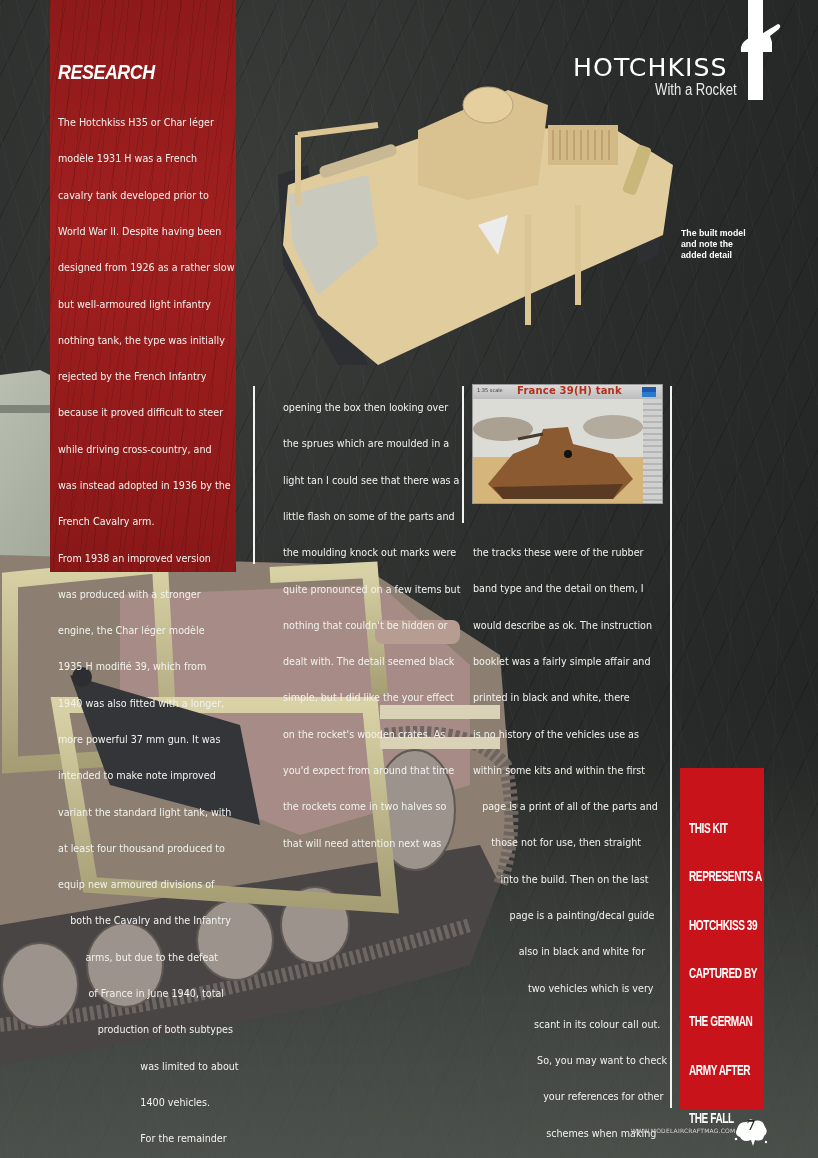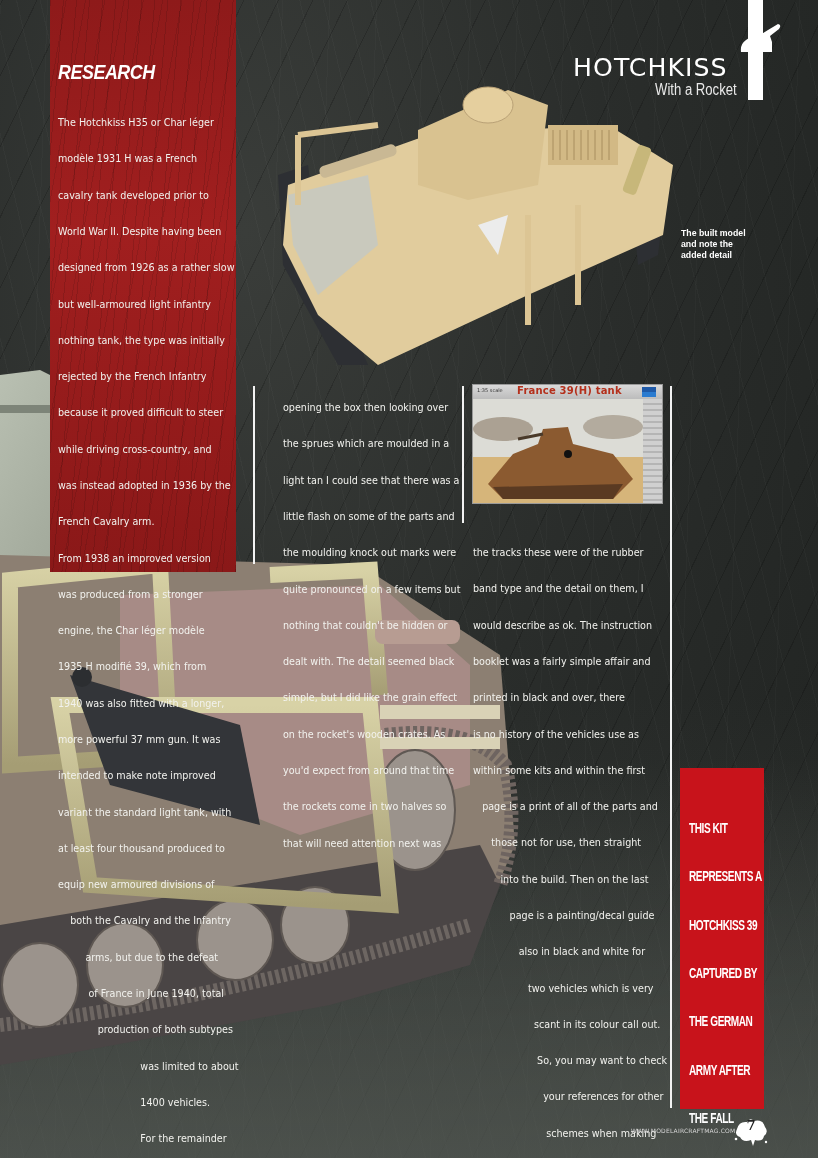--- a/index.html
+++ b/index.html
@@ -204,21 +204,21 @@
   <span class="line">World War II. Despite having been</span>
   <span class="line">designed from 1926 as a rather slow</span>
   <span class="line">but well-armoured light infantry</span>
   <span class="line">nothing tank, the type was initially</span>
   <span class="line">rejected by the French Infantry</span>
   <span class="line">because it proved difficult to steer</span>
   <span class="line">while driving cross-country, and</span>
   <span class="line">was instead adopted in 1936 by the</span>
   <span class="line">French Cavalry arm.</span>
   <span class="line">From 1938 an improved version</span>
-  <span class="line">was produced from a stronger</span>
+  <span class="line">was produced with a stronger</span>
   <span class="line">engine, the Char léger modèle</span>
   <span class="line">1935 H modifié 39, which from</span>
   <span class="line">1940 was also fitted with a longer,</span>
   <span class="line">more powerful 37 mm gun. It was</span>
   <span class="line">intended to make note improved</span>
   <span class="line">variant the standard light tank, with</span>
   <span class="line">at least four thousand produced to</span>
   <span class="line">equip new armoured divisions of</span>
   <span class="line">    both the Cavalry and the Infantry</span>
   <span class="line">         arms, but due to the defeat</span>
@@ -285,21 +285,21 @@
 
 <div class="mid-text body-text">
   <span class="line">opening the box then looking over</span>
   <span class="line">the sprues which are moulded in a</span>
   <span class="line">light tan I could see that there was a</span>
   <span class="line">little flash on some of the parts and</span>
   <span class="line">the moulding knock out marks were</span>
   <span class="line">quite pronounced on a few items but</span>
   <span class="line">nothing that couldn't be hidden or</span>
   <span class="line">dealt with. The detail seemed black</span>
-  <span class="line">simple, but I did like the grain effect</span>
+  <span class="line">simple, but I did like the your effect</span>
   <span class="line">on the rocket's wooden crates. As</span>
   <span class="line">you'd expect from around that time</span>
   <span class="line">the rockets come in two halves so</span>
   <span class="line">that will need attention next was</span>
 </div>
 
 <div class="box-art">
   <div class="box-art-header"></div>
   <div class="box-art-scale">1:35 scale</div>
   <div class="box-art-title">France 39(H) tank</div>
@@ -315,21 +315,21 @@
     <line x1="45" y1="40" x2="70" y2="35" stroke="#4a3a2a" stroke-width="3"></line>
   </svg>
   <div class="box-art-side"></div>
 </div>
 
 <div class="right-text body-text">
   <span class="line">the tracks these were of the rubber</span>
   <span class="line">band type and the detail on them, I</span>
   <span class="line">would describe as ok. The instruction</span>
   <span class="line">booklet was a fairly simple affair and</span>
-  <span class="line">printed in black and over, there</span>
+  <span class="line">printed in black and white, there</span>
   <span class="line">is no history of the vehicles use as</span>
   <span class="line">within some kits and within the first</span>
   <span class="line">   page is a print of all of the parts and</span>
   <span class="line">      those not for use, then straight</span>
   <span class="line">         into the build. Then on the last</span>
   <span class="line">            page is a painting/decal guide</span>
   <span class="line">               also in black and white for</span>
   <span class="line">                  two vehicles which is very</span>
   <span class="line">                    scant in its colour call out.</span>
   <span class="line">                     So, you may want to check</span>

